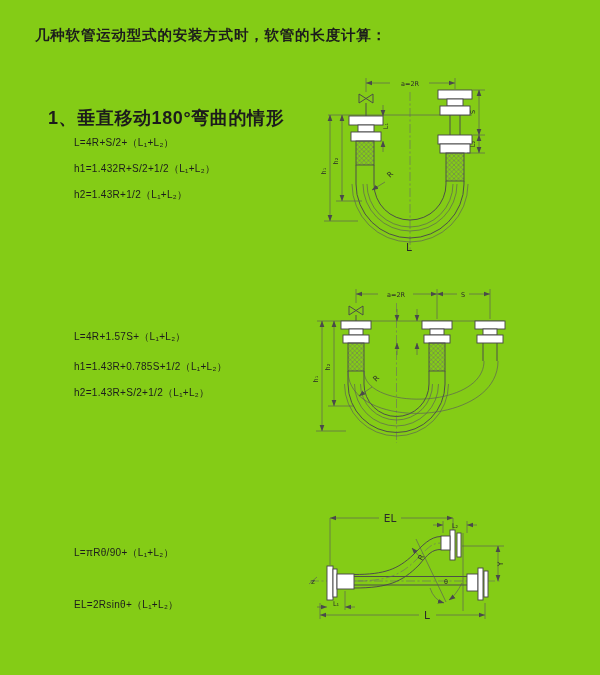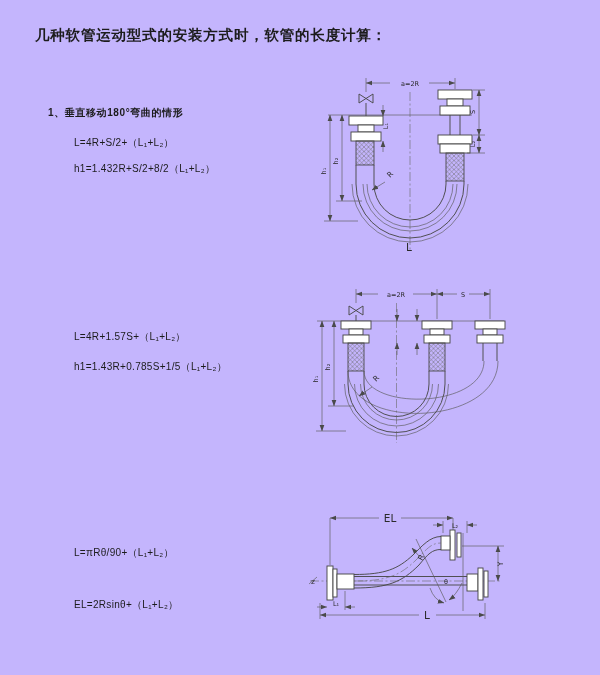--- a/index.html
+++ b/index.html
@@ -1,24 +1,24 @@
 <!DOCTYPE html>
 <html><head>
 <meta charset="utf-8">
 <style>
   html,body{margin:0;padding:0;background:#e8e8e8;}
   .page{
-    position:relative;width:600px;height:675px;background:#c4b5fd;
+    position:relative;width:600px;height:675px;background:#84cc16;
     font-family:"Liberation Sans","DejaVu Sans",sans-serif;color:#1c1c1c;overflow:hidden;
     margin:0 auto;
   }
   .title{
     position:absolute;left:35px;top:26px;font-size:14.5px;letter-spacing:0.8px;font-weight:bold;
   }
-  .sec-head{position:absolute;font-size:10px;font-weight:bold;letter-spacing:0.6px;}
+  .sec-head{position:absolute;font-size:18px;font-weight:bold;letter-spacing:0.6px;}
   .formula{position:absolute;font-size:10px;letter-spacing:0.3px;}
   svg{position:absolute;}
   svg text{font-family:"DejaVu Sans","Liberation Sans",sans-serif;fill:#2a2a2a;}
   .dlbl{font-size:6.5px;}
   .dlbl-big{font-size:10.5px;}
   .dlbl-med{font-size:7.5px;}
   .thin{stroke:#5a5a5a;stroke-width:0.65;fill:none;}
   .main{stroke:#4a4a4a;stroke-width:0.95;fill:none;}
   .mainf{stroke:#4a4a4a;stroke-width:0.95;fill:#ffffff;}
   .hatchf{stroke:#4a4a4a;stroke-width:0.9;fill:url(#xh);}
@@ -37,21 +37,22 @@
       <pattern id="xh" width="4.5" height="4.5" patternUnits="userSpaceOnUse">
         <path d="M0,4.5 L4.5,0 M0,0 L4.5,4.5" stroke="#6a6a6a" stroke-width="0.5"></path>
       </pattern>
     </defs>
   </svg>
 
   <div class="title">几种软管运动型式的安装方式时，软管的长度计算：</div>
 
   <div class="sec-head" style="left:48px;top:106px">1、垂直移动180°弯曲的情形</div>
   <div class="formula" style="left:74px;top:136px">L=4R+S/2+（L₁+L₂）</div>
-  <div class="formula" style="left:74px;top:162px">h1=1.432R+S/2+8/2（L₁+L₂）</div>
+  <div class="formula" style="left:74px;top:162px">h1=1.432R+S/2+1/2（L₁+L₂）</div>
+  <div class="formula" style="left:74px;top:188px">h2=1.43R+1/2（L₁+L₂）</div>
 
   <svg style="left:310px;top:66px" width="280" height="192" viewBox="0 0 280 192">
 
     <line class="cline" x1="100" y1="26" x2="100" y2="186"></line>
 
     <g>
       <line class="thin" x1="56" y1="12" x2="56" y2="26"></line>
       <line class="thin" x1="145" y1="12" x2="145" y2="23"></line>
       <line class="thin" x1="56" y1="17" x2="80" y2="17" marker-start="url(#arr)"></line>
       <line class="thin" x1="119" y1="17" x2="145" y2="17" marker-end="url(#arr)"></line>
@@ -123,21 +124,22 @@
       <text class="dlbl" x="165" y="78" text-anchor="middle" transform="rotate(-90 165 78)">L₂</text>
     </g>
     <g>
       <line class="thin" x1="73" y1="39" x2="73" y2="50" marker-end="url(#arr)"></line>
       <line class="thin" x1="73" y1="86" x2="73" y2="75" marker-end="url(#arr)"></line>
       <text class="dlbl" x="78" y="60" text-anchor="middle" transform="rotate(-90 78 60)">L₁</text>
     </g>
   </svg>
 
   <div class="formula" style="left:74px;top:330px">L=4R+1.57S+（L₁+L₂）</div>
-  <div class="formula" style="left:74px;top:360px">h1=1.43R+0.785S+1/5（L₁+L₂）</div>
+  <div class="formula" style="left:74px;top:360px">h1=1.43R+0.785S+1/2（L₁+L₂）</div>
+  <div class="formula" style="left:74px;top:386px">h2=1.43R+S/2+1/2（L₁+L₂）</div>
 
   <svg style="left:312px;top:281px" width="290" height="168" viewBox="0 0 290 168">
     <line class="cline" x1="84.5" y1="22" x2="84.5" y2="162"></line>
 
     <g>
       <line class="thin" x1="44" y1="8" x2="44" y2="22"></line>
       <line class="thin" x1="125" y1="8" x2="125" y2="38"></line>
       <line class="thin" x1="178" y1="8" x2="178" y2="38"></line>
       <line class="thin" x1="44" y1="13" x2="66" y2="13" marker-start="url(#arr)"></line>
       <line class="thin" x1="101" y1="13" x2="125" y2="13" marker-end="url(#arr)"></line>

